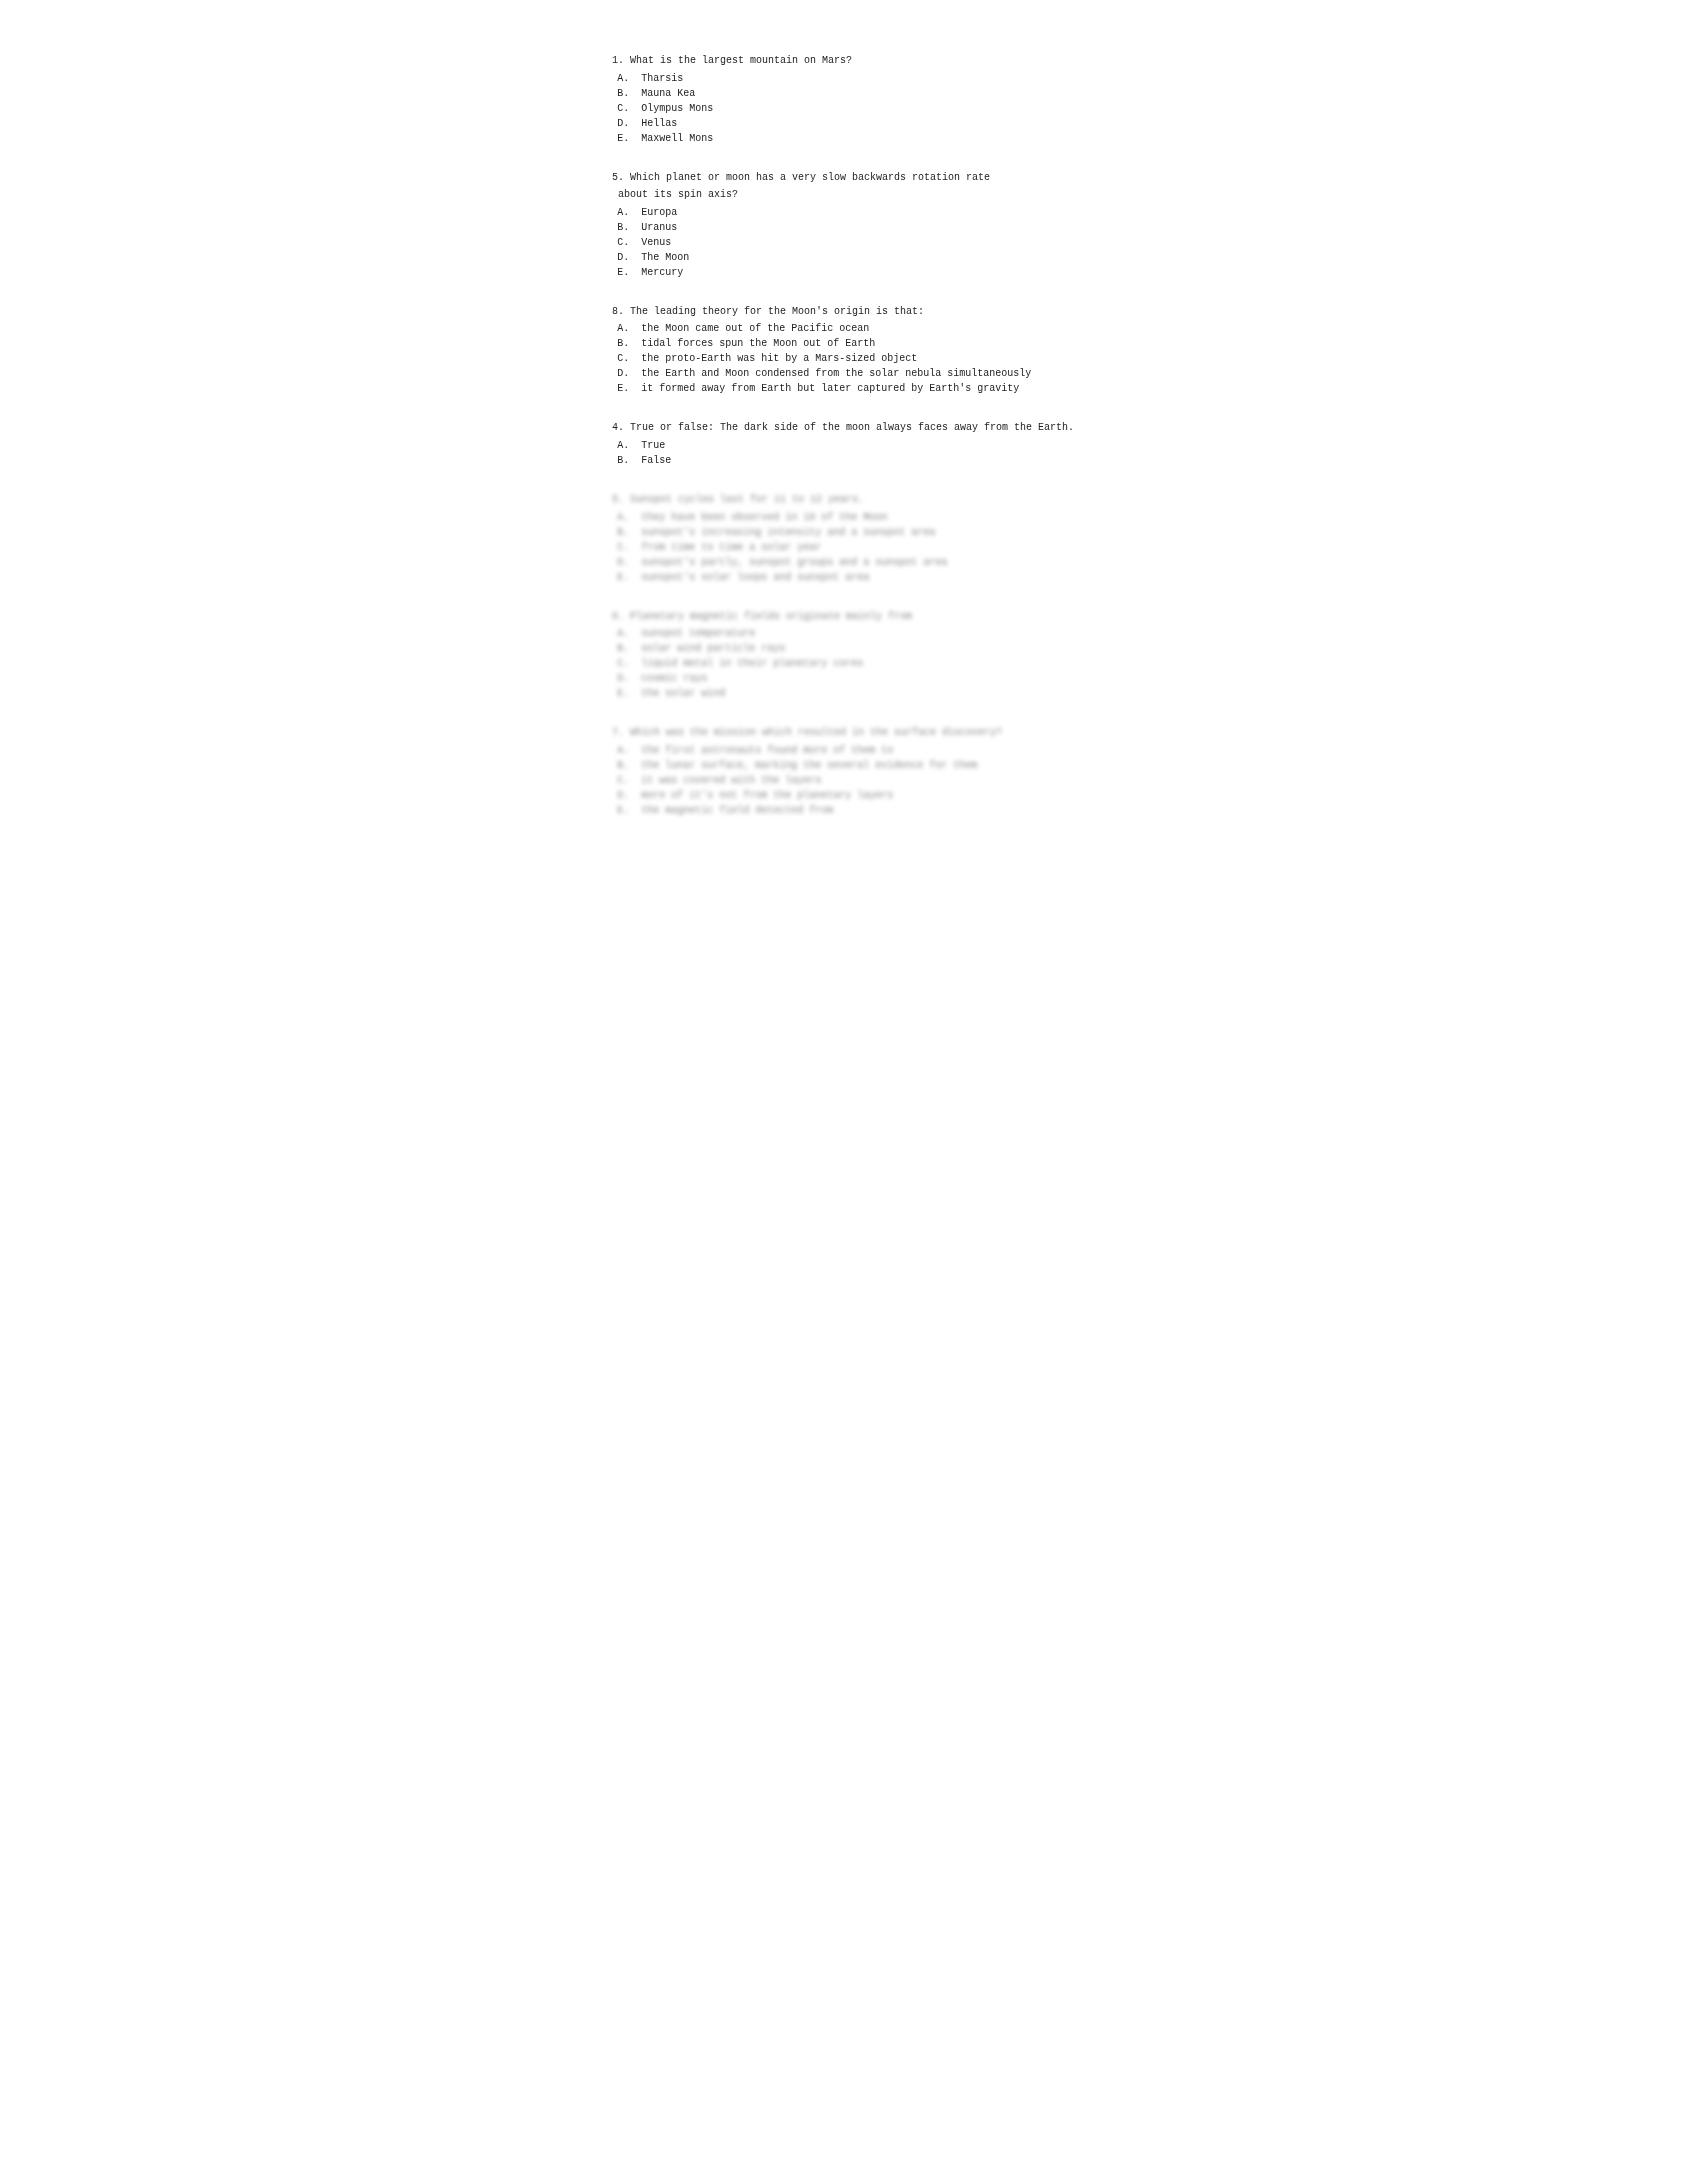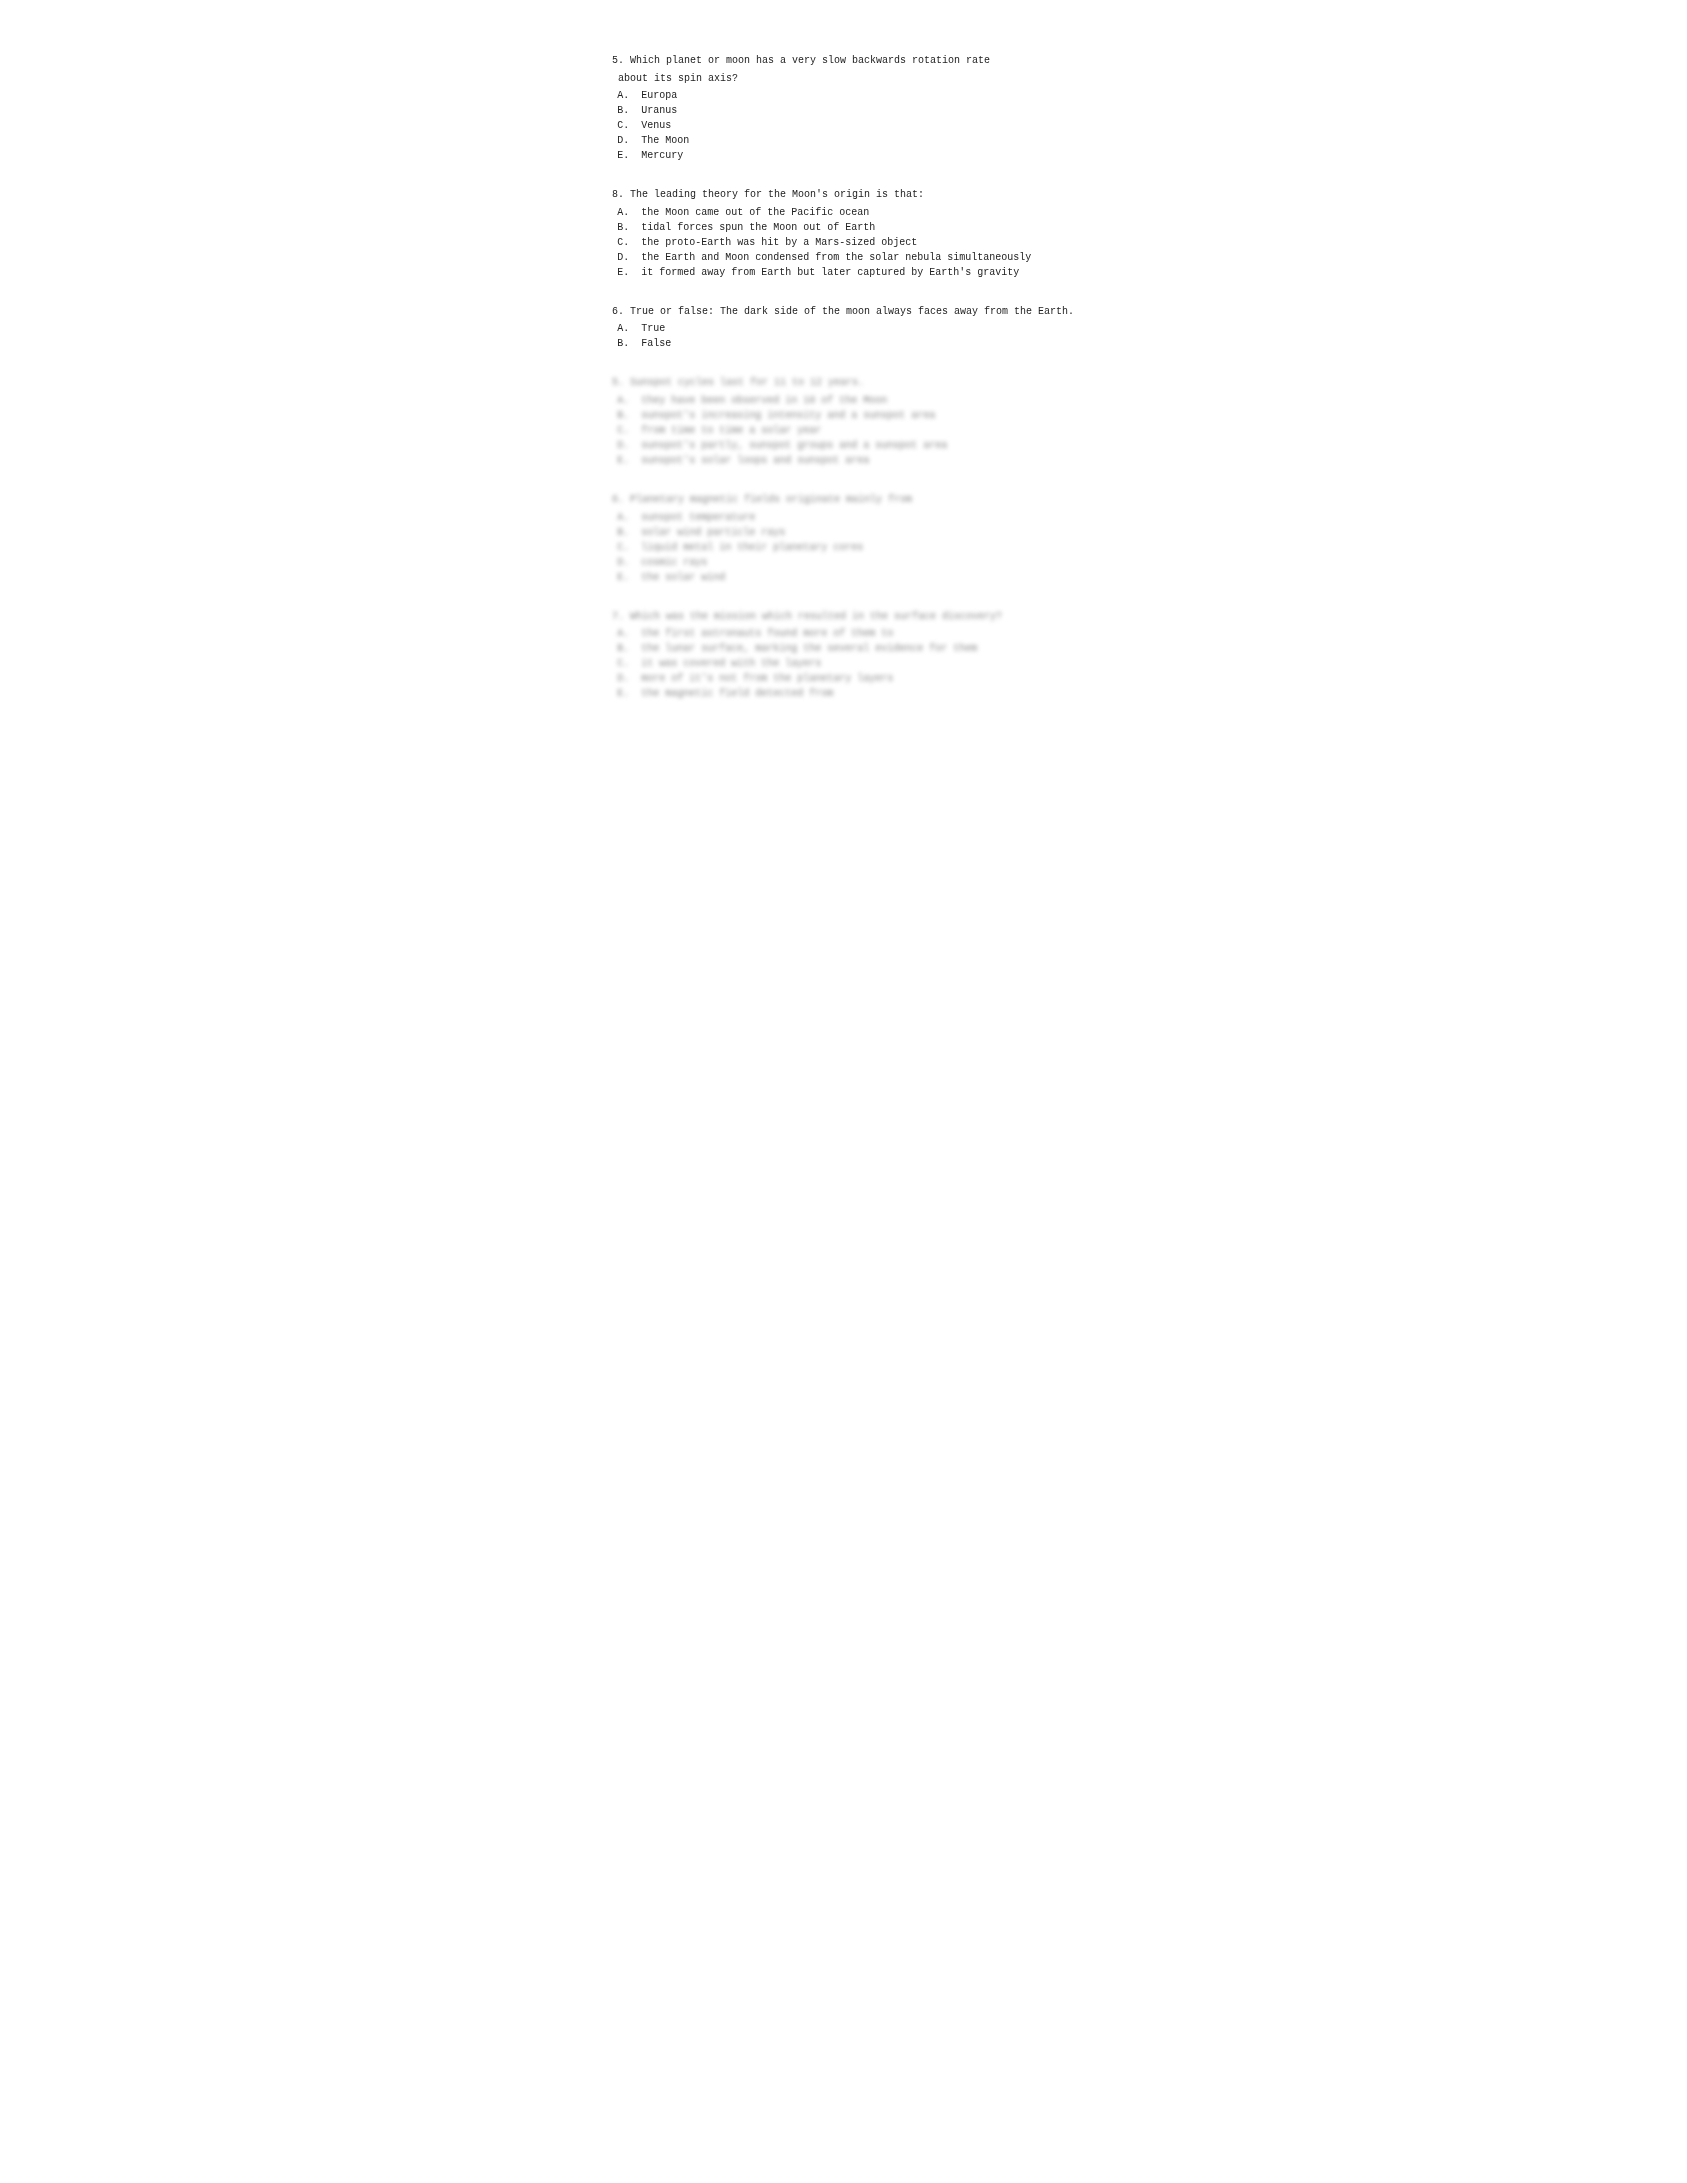--- a/index.html
+++ b/index.html
@@ -40,20 +40,28 @@
     .blurred .answer-option,
     .blurred .question-text {
       color: #888;
     }
   </style>
 </head>
 <body>
 
 <div>
 
+  <div class="question-block">
+    <div class="question-text">1. What is the largest mountain on Mars?</div>
+    <div class="answer-option">A.&nbsp;&nbsp;Tharsis</div>
+    <div class="answer-option">B.&nbsp;&nbsp;Mauna Kea</div>
+    <div class="answer-option">C.&nbsp;&nbsp;Olympus Mons</div>
+    <div class="answer-option">D.&nbsp;&nbsp;Hellas</div>
+    <div class="answer-option">E.&nbsp;&nbsp;Maxwell Mons</div>
+  </div>
 
   <div class="question-block">
     <div class="question-text">5. Which planet or moon has a very slow backwards rotation rate</div>
     <div class="question-text">&nbsp;about its spin axis?</div>
     <div class="answer-option">A.&nbsp;&nbsp;Europa</div>
     <div class="answer-option">B.&nbsp;&nbsp;Uranus</div>
     <div class="answer-option">C.&nbsp;&nbsp;Venus</div>
     <div class="answer-option">D.&nbsp;&nbsp;The Moon</div>
     <div class="answer-option">E.&nbsp;&nbsp;Mercury</div>
   </div>
@@ -61,21 +69,21 @@
   <div class="question-block">
     <div class="question-text">8. The leading theory for the Moon's origin is that:</div>
     <div class="answer-option">A.&nbsp;&nbsp;the Moon came out of the Pacific ocean</div>
     <div class="answer-option">B.&nbsp;&nbsp;tidal forces spun the Moon out of Earth</div>
     <div class="answer-option">C.&nbsp;&nbsp;the proto-Earth was hit by a Mars-sized object</div>
     <div class="answer-option">D.&nbsp;&nbsp;the Earth and Moon condensed from the solar nebula simultaneously</div>
     <div class="answer-option">E.&nbsp;&nbsp;it formed away from Earth but later captured by Earth's gravity</div>
   </div>
 
   <div class="question-block">
-    <div class="question-text">6. True or false: The dark side of the moon always faces away from the Earth.</div>
+    <div class="question-text">4. True or false: The dark side of the moon always faces away from the Earth.</div>
     <div class="answer-option">A.&nbsp;&nbsp;True</div>
     <div class="answer-option">B.&nbsp;&nbsp;False</div>
   </div>
 
   <div class="question-block blurred">
     <div class="question-text">5. Sunspot cycles last for 11 to 12 years.</div>
     <div class="answer-option">A.&nbsp;&nbsp;they have been observed in 10 of the Moon</div>
     <div class="answer-option">B.&nbsp;&nbsp;sunspot's increasing intensity and a sunspot area</div>
     <div class="answer-option">C.&nbsp;&nbsp;from time to time a solar year</div>
     <div class="answer-option">D.&nbsp;&nbsp;sunspot's partly, sunspot groups and a sunspot area</div>

